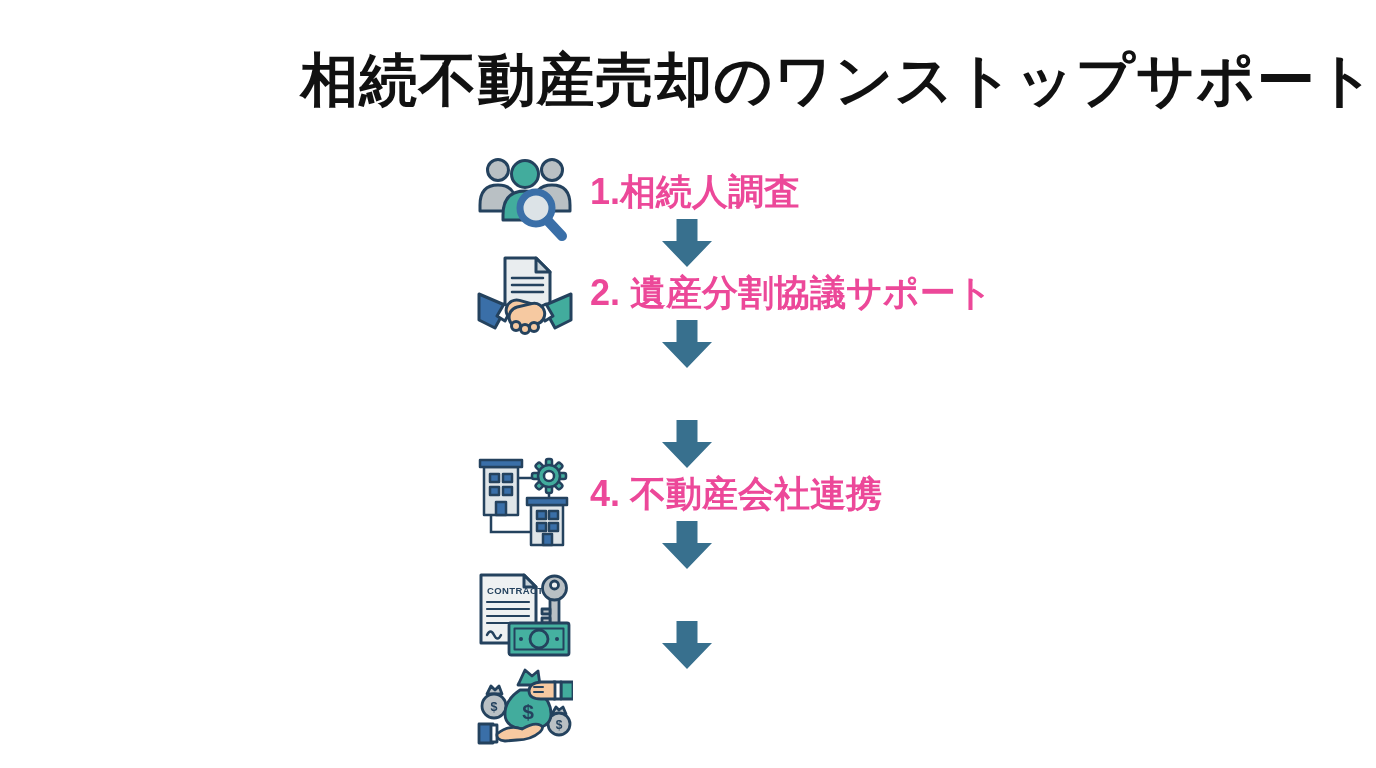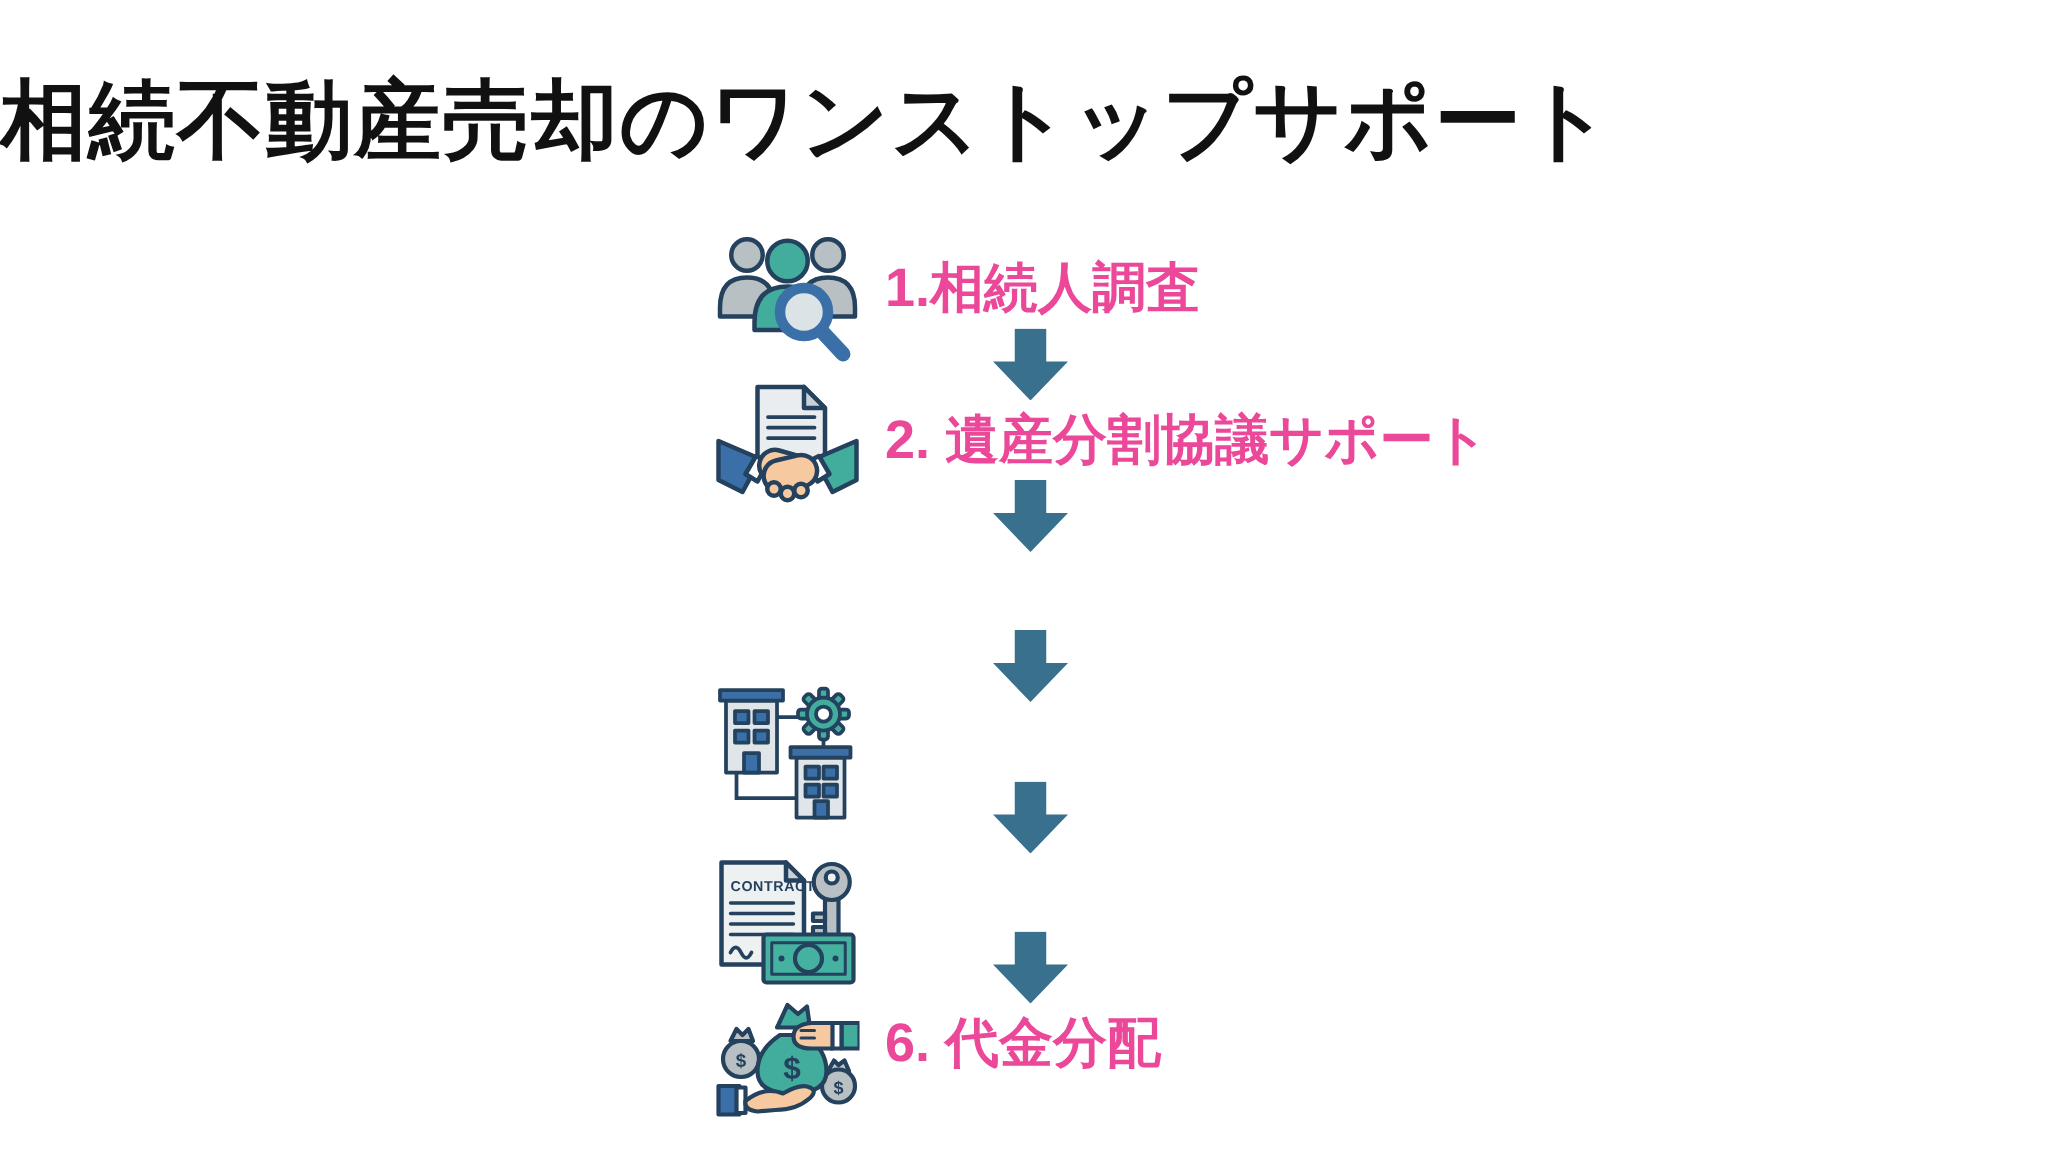--- a/index.html
+++ b/index.html
@@ -3,21 +3,21 @@
 <meta charset="utf-8">
 <style>
   html,body{margin:0;padding:0;}
   body{
     width:1376px;height:768px;background:#ffffff;overflow:hidden;
     font-family:"Liberation Sans","DejaVu Sans",sans-serif;
   }
   .slide{position:relative;width:1376px;height:768px;background:#ffffff;}
   .title{
     position:absolute;top:42px;left:0;width:100%;
-    text-align:left;font-size:58px;font-weight:bold;color:#111111;
+    text-align:right;font-size:58px;font-weight:bold;color:#111111;
     letter-spacing:1px;white-space:nowrap;
   }
   .flow{position:absolute;left:477px;top:155px;width:780px;height:610px;}
   .step{position:absolute;left:0;height:90px;display:flex;align-items:center;}
   .step .icon{width:96px;height:90px;flex:0 0 96px;}
   .step .label{
     margin-left:17px;font-size:36px;font-weight:bold;color:#ec4899;
     white-space:nowrap;transform:translateY(-8px);
   }
   .arrow{
@@ -110,20 +110,21 @@
           </g>
           <rect x="54" y="48" width="32" height="40" fill="#dfe5e8"></rect>
           <rect x="50" y="41" width="40" height="7" fill="#3a6fa8"></rect>
           <rect x="60" y="54" width="9" height="8" fill="#3a6fa8"></rect>
           <rect x="72" y="54" width="9" height="8" fill="#3a6fa8"></rect>
           <rect x="60" y="66" width="9" height="8" fill="#3a6fa8"></rect>
           <rect x="72" y="66" width="9" height="8" fill="#3a6fa8"></rect>
           <rect x="66" y="77" width="9" height="11" fill="#3a6fa8"></rect>
         </g>
       </svg>
+      <div class="label">4. 不動産会社連携</div>
     </div>
     <div class="arrow" style="top:366px"></div>
 
     <div class="step" style="top:417px">
       <svg class="icon" viewBox="0 0 96 90">
         <g stroke="#24425e" stroke-width="3" stroke-linejoin="round">
           <path d="M4 3 L47 3 L59 15 L59 71 L4 71 Z" fill="#eef1f2"></path>
           <path d="M47 3 L47 15 L59 15 Z" fill="#c8d2d8"></path>
         </g>
         <text x="10" y="22" font-size="9.5" font-weight="bold" fill="#24425e" letter-spacing="0.4">CONTRACT</text>
@@ -165,17 +166,16 @@
           <line x1="57" y1="29" x2="66" y2="29" stroke-width="2"></line>
           <line x1="57" y1="34" x2="66" y2="34" stroke-width="2"></line>
           <rect x="2" y="66" width="14" height="19" fill="#3a6fa8"></rect>
           <rect x="14" y="67" width="6" height="17" fill="#ffffff"></rect>
           <path d="M20 76 Q32 66 45 71 Q57 64 63 67 Q68 69 63 74 Q54 82 40 82 L28 83 Q19 82 20 76 Z" fill="#f6c9a1"></path>
         </g>
         <text x="51" y="61" font-size="21" font-weight="bold" fill="#24425e" text-anchor="middle">$</text>
         <text x="17" y="53" font-size="12.5" font-weight="bold" fill="#24425e" text-anchor="middle">$</text>
         <text x="82" y="71" font-size="12" font-weight="bold" fill="#24425e" text-anchor="middle">$</text>
       </svg>
-      <div class="label">6. 代金分配</div>
     </div>
 
   </div>
 </div>
 
 </body></html>

